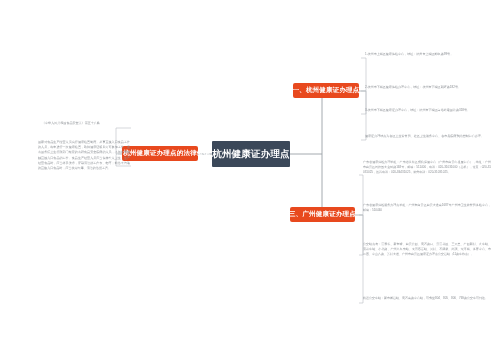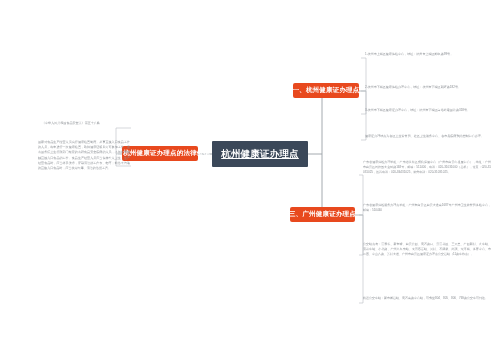--- a/index.html
+++ b/index.html
@@ -74,21 +74,21 @@
     <path d="M363,215 L363,175 L359,175" stroke="#b9bdc2" stroke-width="0.6" fill="none"></path>
     <path d="M363,215 L363,215 L359,215" stroke="#b9bdc2" stroke-width="0.6" fill="none"></path>
     <path d="M363,215 L363,255 L359,255" stroke="#b9bdc2" stroke-width="0.6" fill="none"></path>
     <path d="M363,215 L363,303 L359,303" stroke="#b9bdc2" stroke-width="0.6" fill="none"></path>
 
     <path d="M122,154 L116,154" stroke="#9aa0a6" stroke-width="0.7" fill="none"></path>
     <path d="M116,154 L116,128 L131,128" stroke="#b9bdc2" stroke-width="0.6" fill="none"></path>
     <path d="M116,154 L116,166 L131,166" stroke="#b9bdc2" stroke-width="0.6" fill="none"></path>
   </svg>
 
-  <div class="node node-center" style="left:212px;top:141px;width:96px;height:26px;text-decoration:underline;">
+  <div class="node node-center" style="left:212px;top:141px;width:78px;height:26px;">
     <span>杭州健康证办理点</span>
   </div>
 
   <div class="node node-branch" style="left:293px;top:83px;width:66px;height:15px;">
     <span>一、杭州健康证办理点</span>
   </div>
 
   <div class="node node-branch" style="left:122px;top:146px;width:76px;height:15px;">
     <span>二、杭州健康证办理点的法律依据</span>
   </div>

